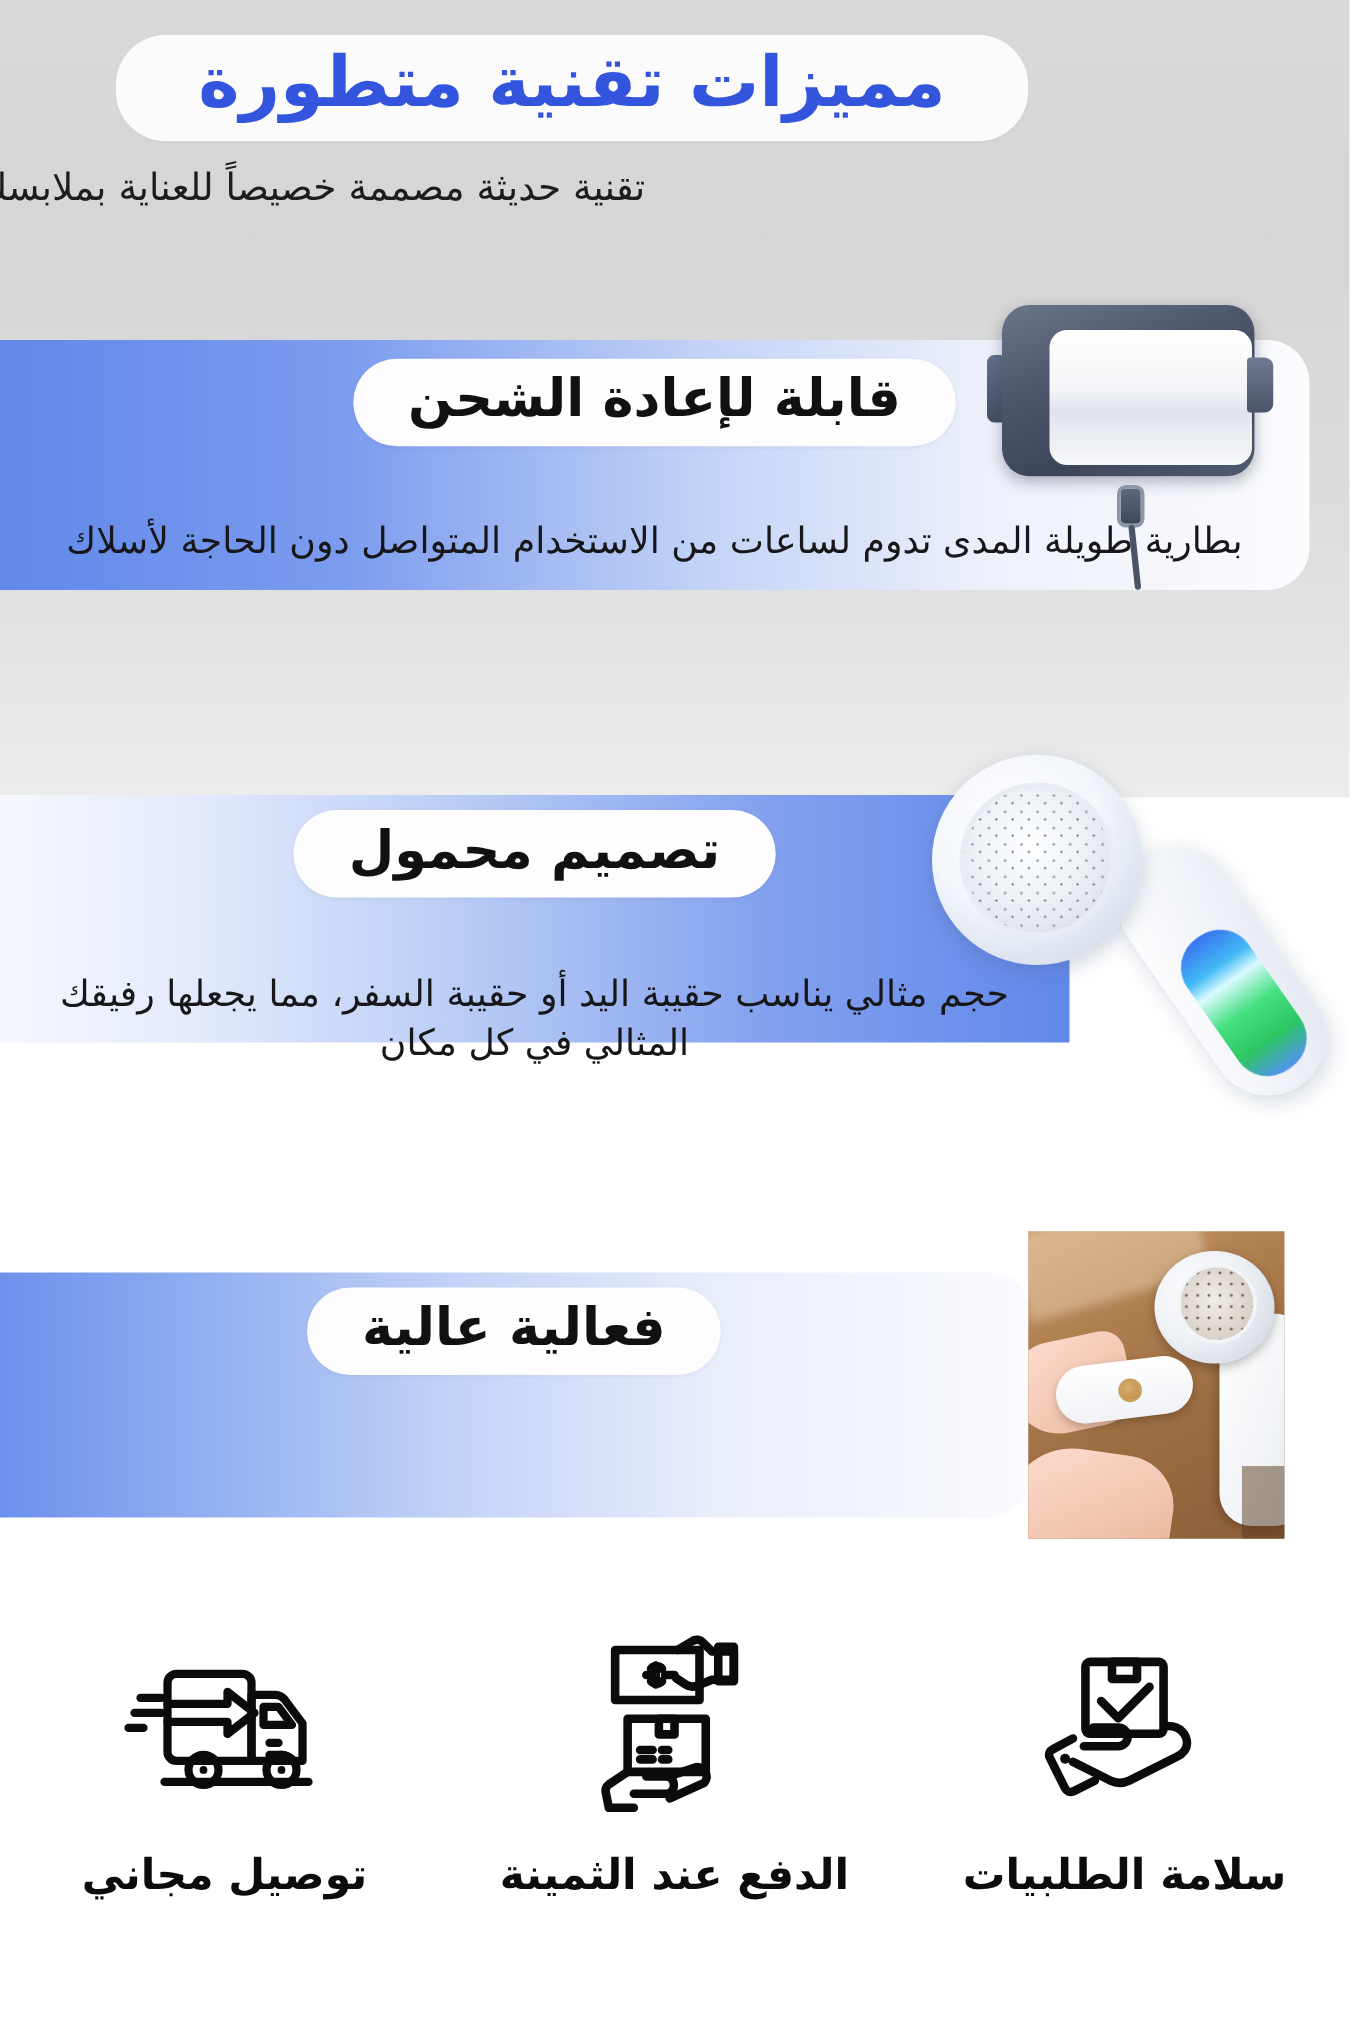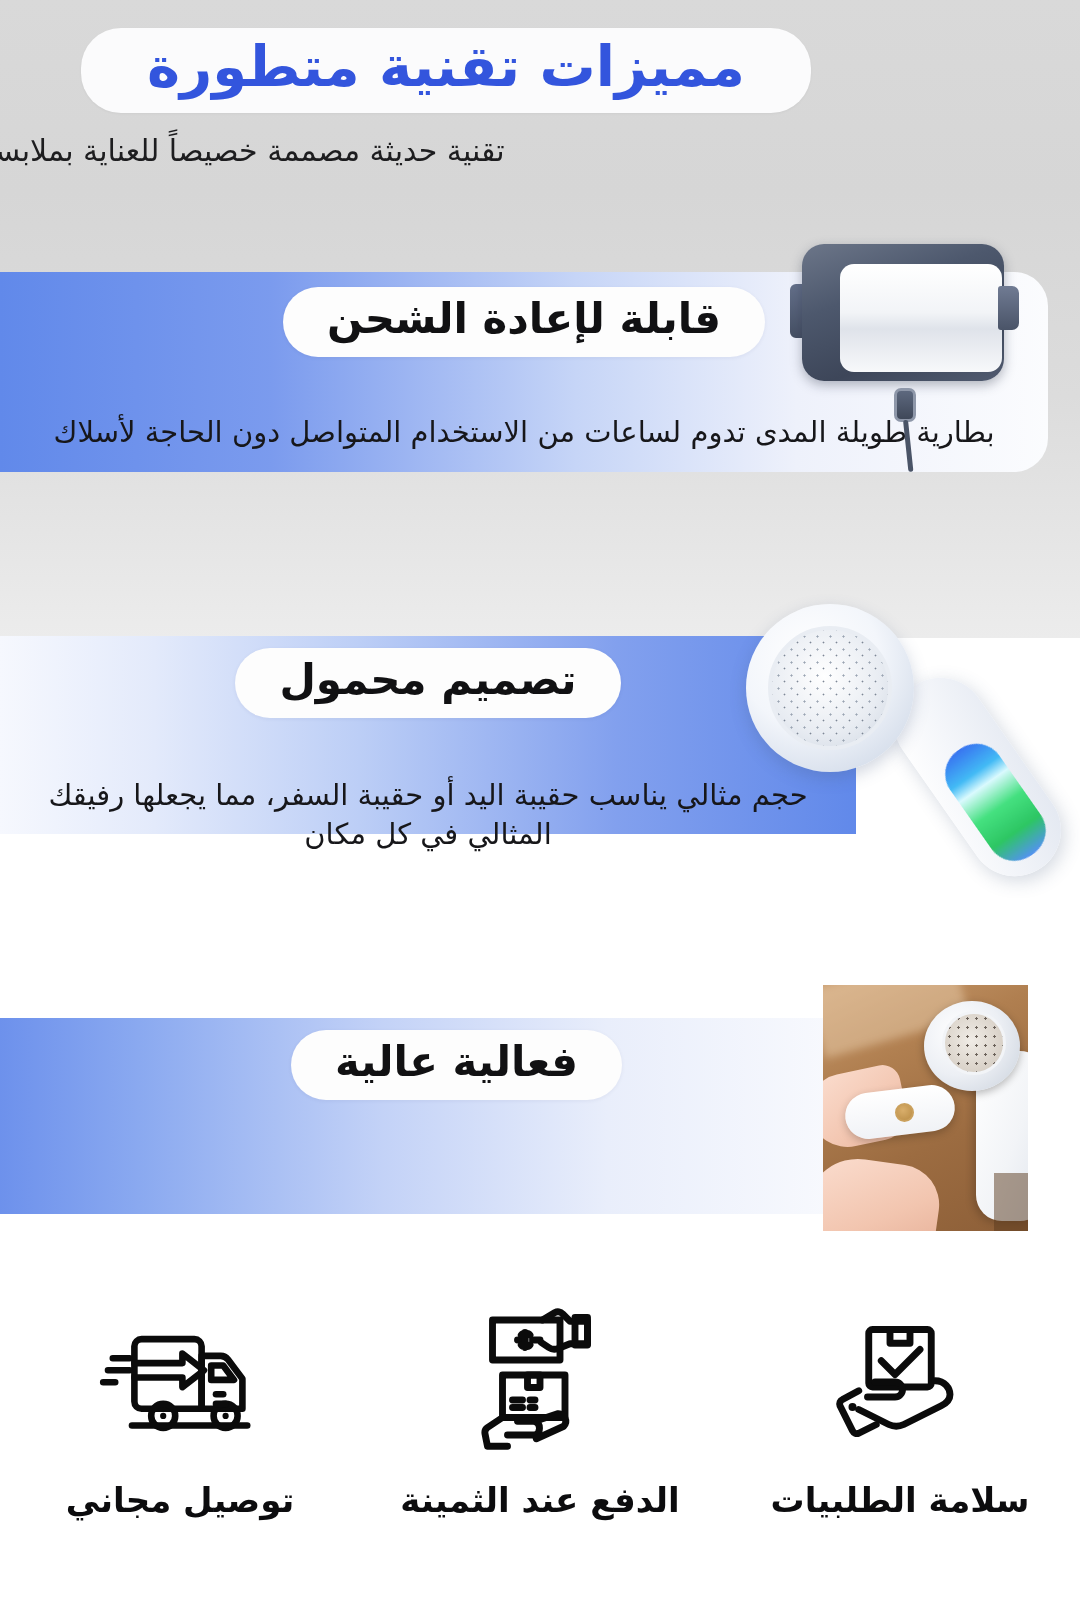--- a/index.html
+++ b/index.html
@@ -29,21 +29,21 @@
     position: absolute;
     left: 0; top: 0;
     width: 1080px; height: 638px;
     background: linear-gradient(180deg, #d9d9d9 0%, #d6d6d6 30%, #dcdcdc 62%, #ececec 100%);
     z-index: 0;
   }
 
   
   .header {
     position: absolute;
-    left: 0; top: 0;
+    left: 12px; top: 0;
     width: 892px;
     z-index: 5;
     text-align: center;
   }
   .title-pill {
     display: inline-block;
     margin-top: 28px;
     padding: 10px 66px 16px 66px;
     background: #fbfbfc;
     border-radius: 40px;
@@ -132,21 +132,21 @@
     width: 856px; height: 198px;
   }
   #card-portable .card-bg {
     background: linear-gradient(90deg, #f6f8fe 0%, #e3eafb 18%, #bcceF6 42%, #82a0ee 72%, #6189ea 100%);
   }
   #card-portable .badge { margin-top: 12px; }
 
   
   #card-efficiency {
     left: 0; top: 1018px;
-    width: 823px; height: 196px; padding-left: 45px;
+    width: 823px; height: 196px;
   }
   #card-efficiency .card-bg {
     background: linear-gradient(90deg, #6d91ec 0%, #8aa9f0 16%, #c3d2f7 44%, #e9eefb 70%, #fafbfe 100%);
     border-radius: 0 30px 30px 0;
   }
   #card-efficiency .badge { margin-top: 12px; }
   #card-efficiency .card-desc { width: 98%; margin-top: 12px; }
 
   
   .art { position: absolute; z-index: 6; }

